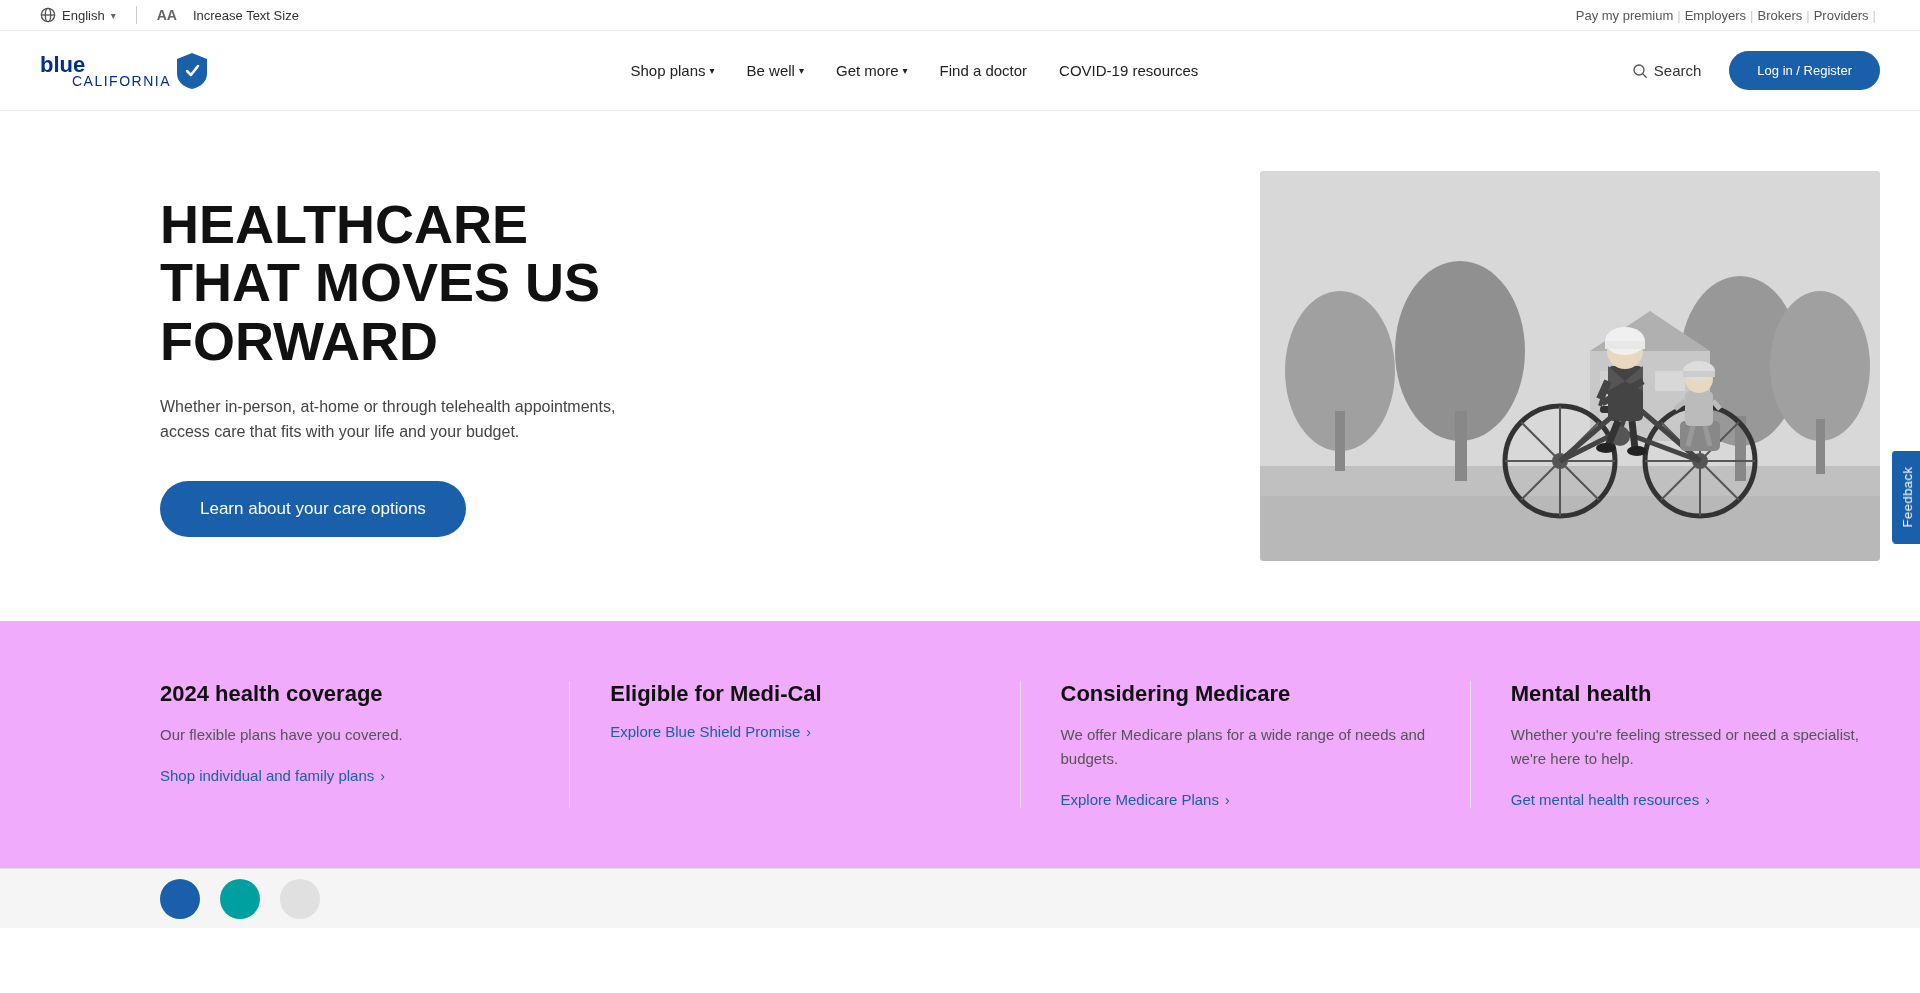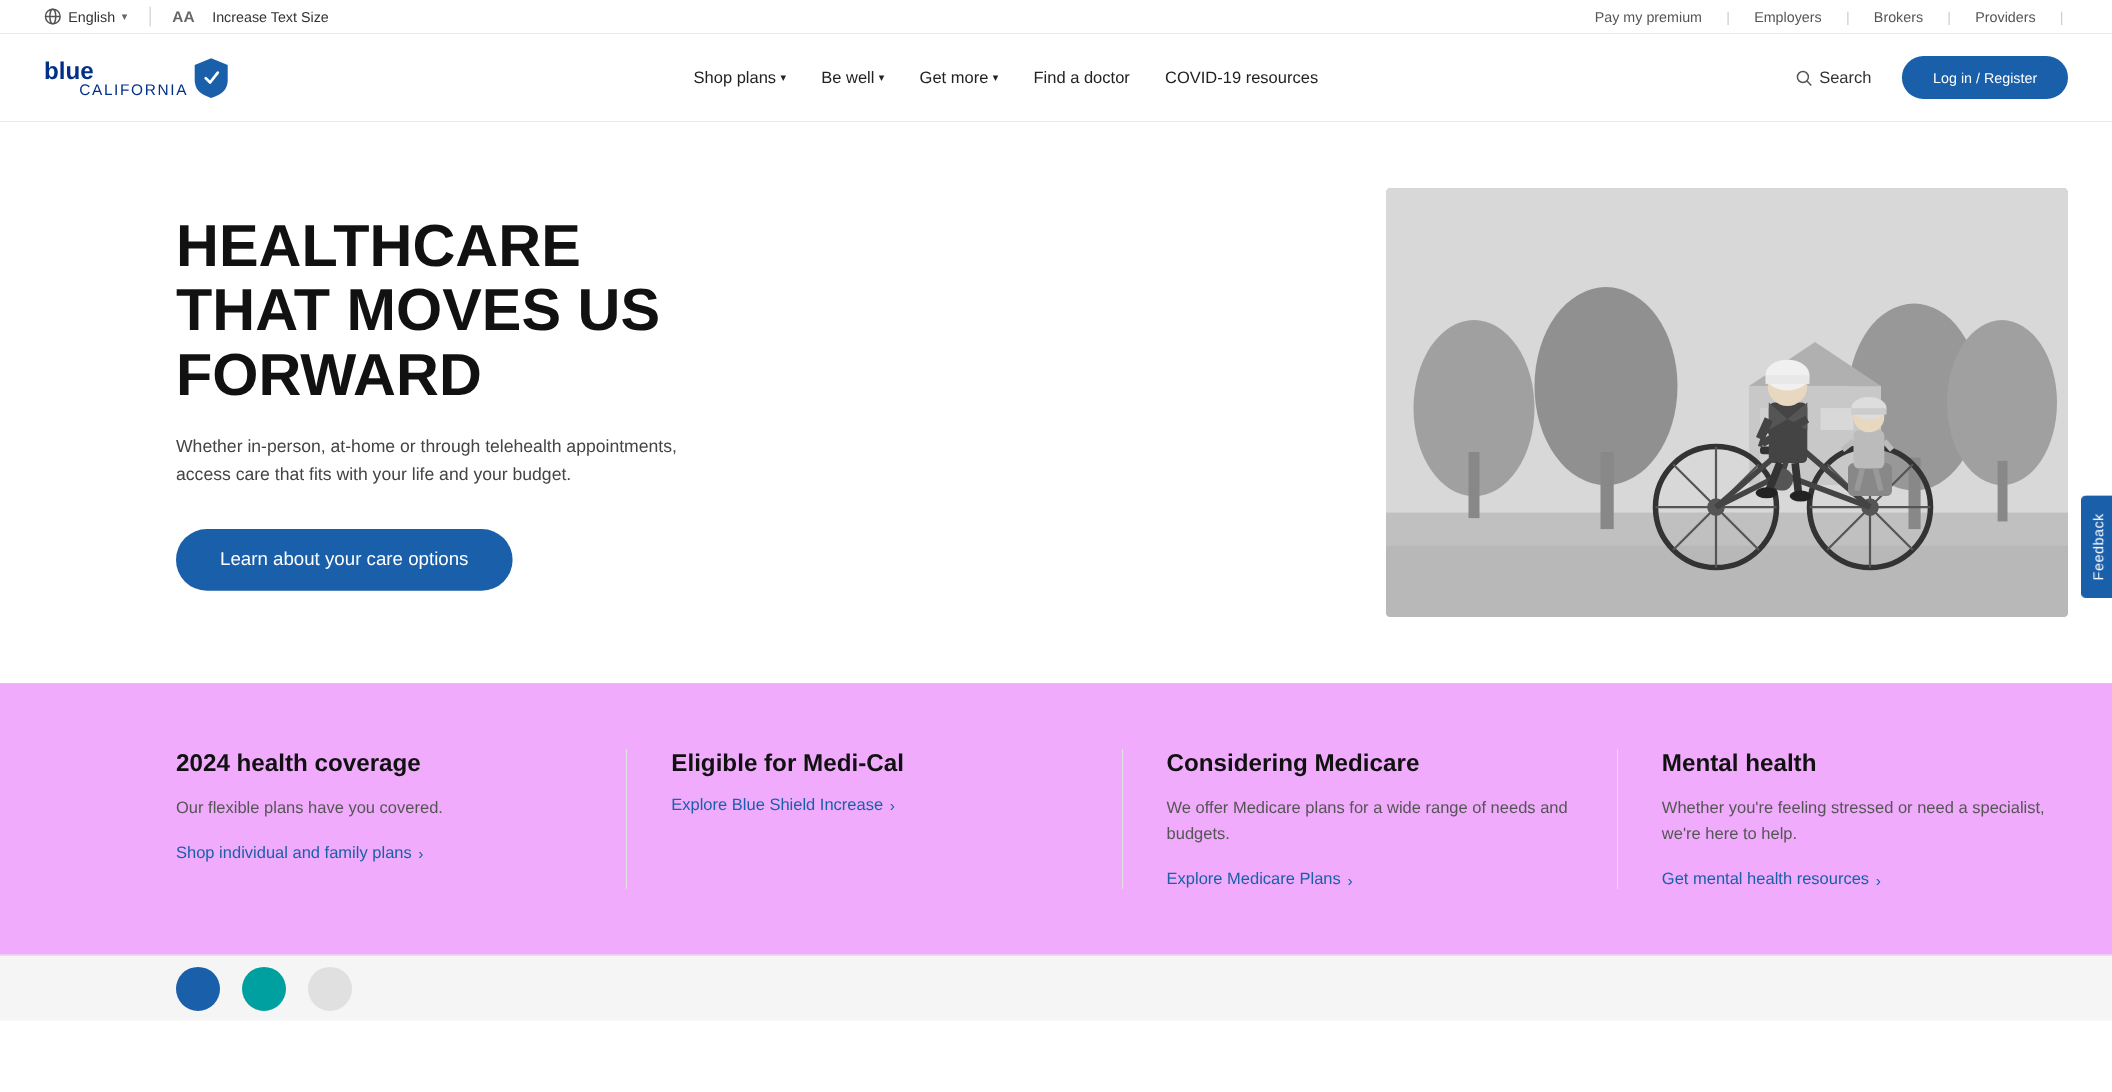--- a/index.html
+++ b/index.html
@@ -14,21 +14,21 @@
       background: #fff;
       border-bottom: 1px solid #e8e8e8;
       font-size: 13px;
       color: #555;
     }
     .top-bar-left { display: flex; align-items: center; gap: 6px; cursor: pointer; }
     .top-bar-left .lang-text { font-size: 13px; color: #333; }
     .top-bar-left .chevron { font-size: 10px; color: #666; }
     .top-bar-divider { width: 1px; height: 18px; background: #ccc; margin: 0 10px; }
     .top-bar-text-size { display: flex; align-items: center; gap: 16px; cursor: pointer; color: #333; font-size: 13px; }
-    .top-bar-right { display: flex; align-items: flex-end; gap: 18px; font-size: 13px; color: #555; }
+    .top-bar-right { display: flex; align-items: flex-end; gap: 0; font-size: 13px; color: #555; }
     .top-bar-right a { color: #555; text-decoration: none; }
     .top-bar-right .pipe { color: #ccc; margin: 0 4px; }
 
     
     .main-nav {
       display: flex;
       align-items: center;
       justify-content: space-between;
       padding: 0 40px;
       height: 80px;
@@ -382,21 +382,21 @@
     <p class="card-desc">Our flexible plans have you covered.</p>
     <a class="card-link">
       <span>Shop individual and family plans</span>
       <span class="arrow">›</span>
     </a>
   </div>
 
   <div class="card">
     <h3 class="card-title">Eligible for Medi-Cal</h3>
     <a class="card-link">
-      <span>Explore Blue Shield Increase</span>
+      <span>Explore Blue Shield Promise</span>
       <span class="arrow">›</span>
     </a>
   </div>
 
   <div class="card">
     <h3 class="card-title">Considering Medicare</h3>
     <p class="card-desc">We offer Medicare plans for a wide range of needs and budgets.</p>
     <a class="card-link">
       <span>Explore Medicare Plans</span>
       <span class="arrow">›</span>

